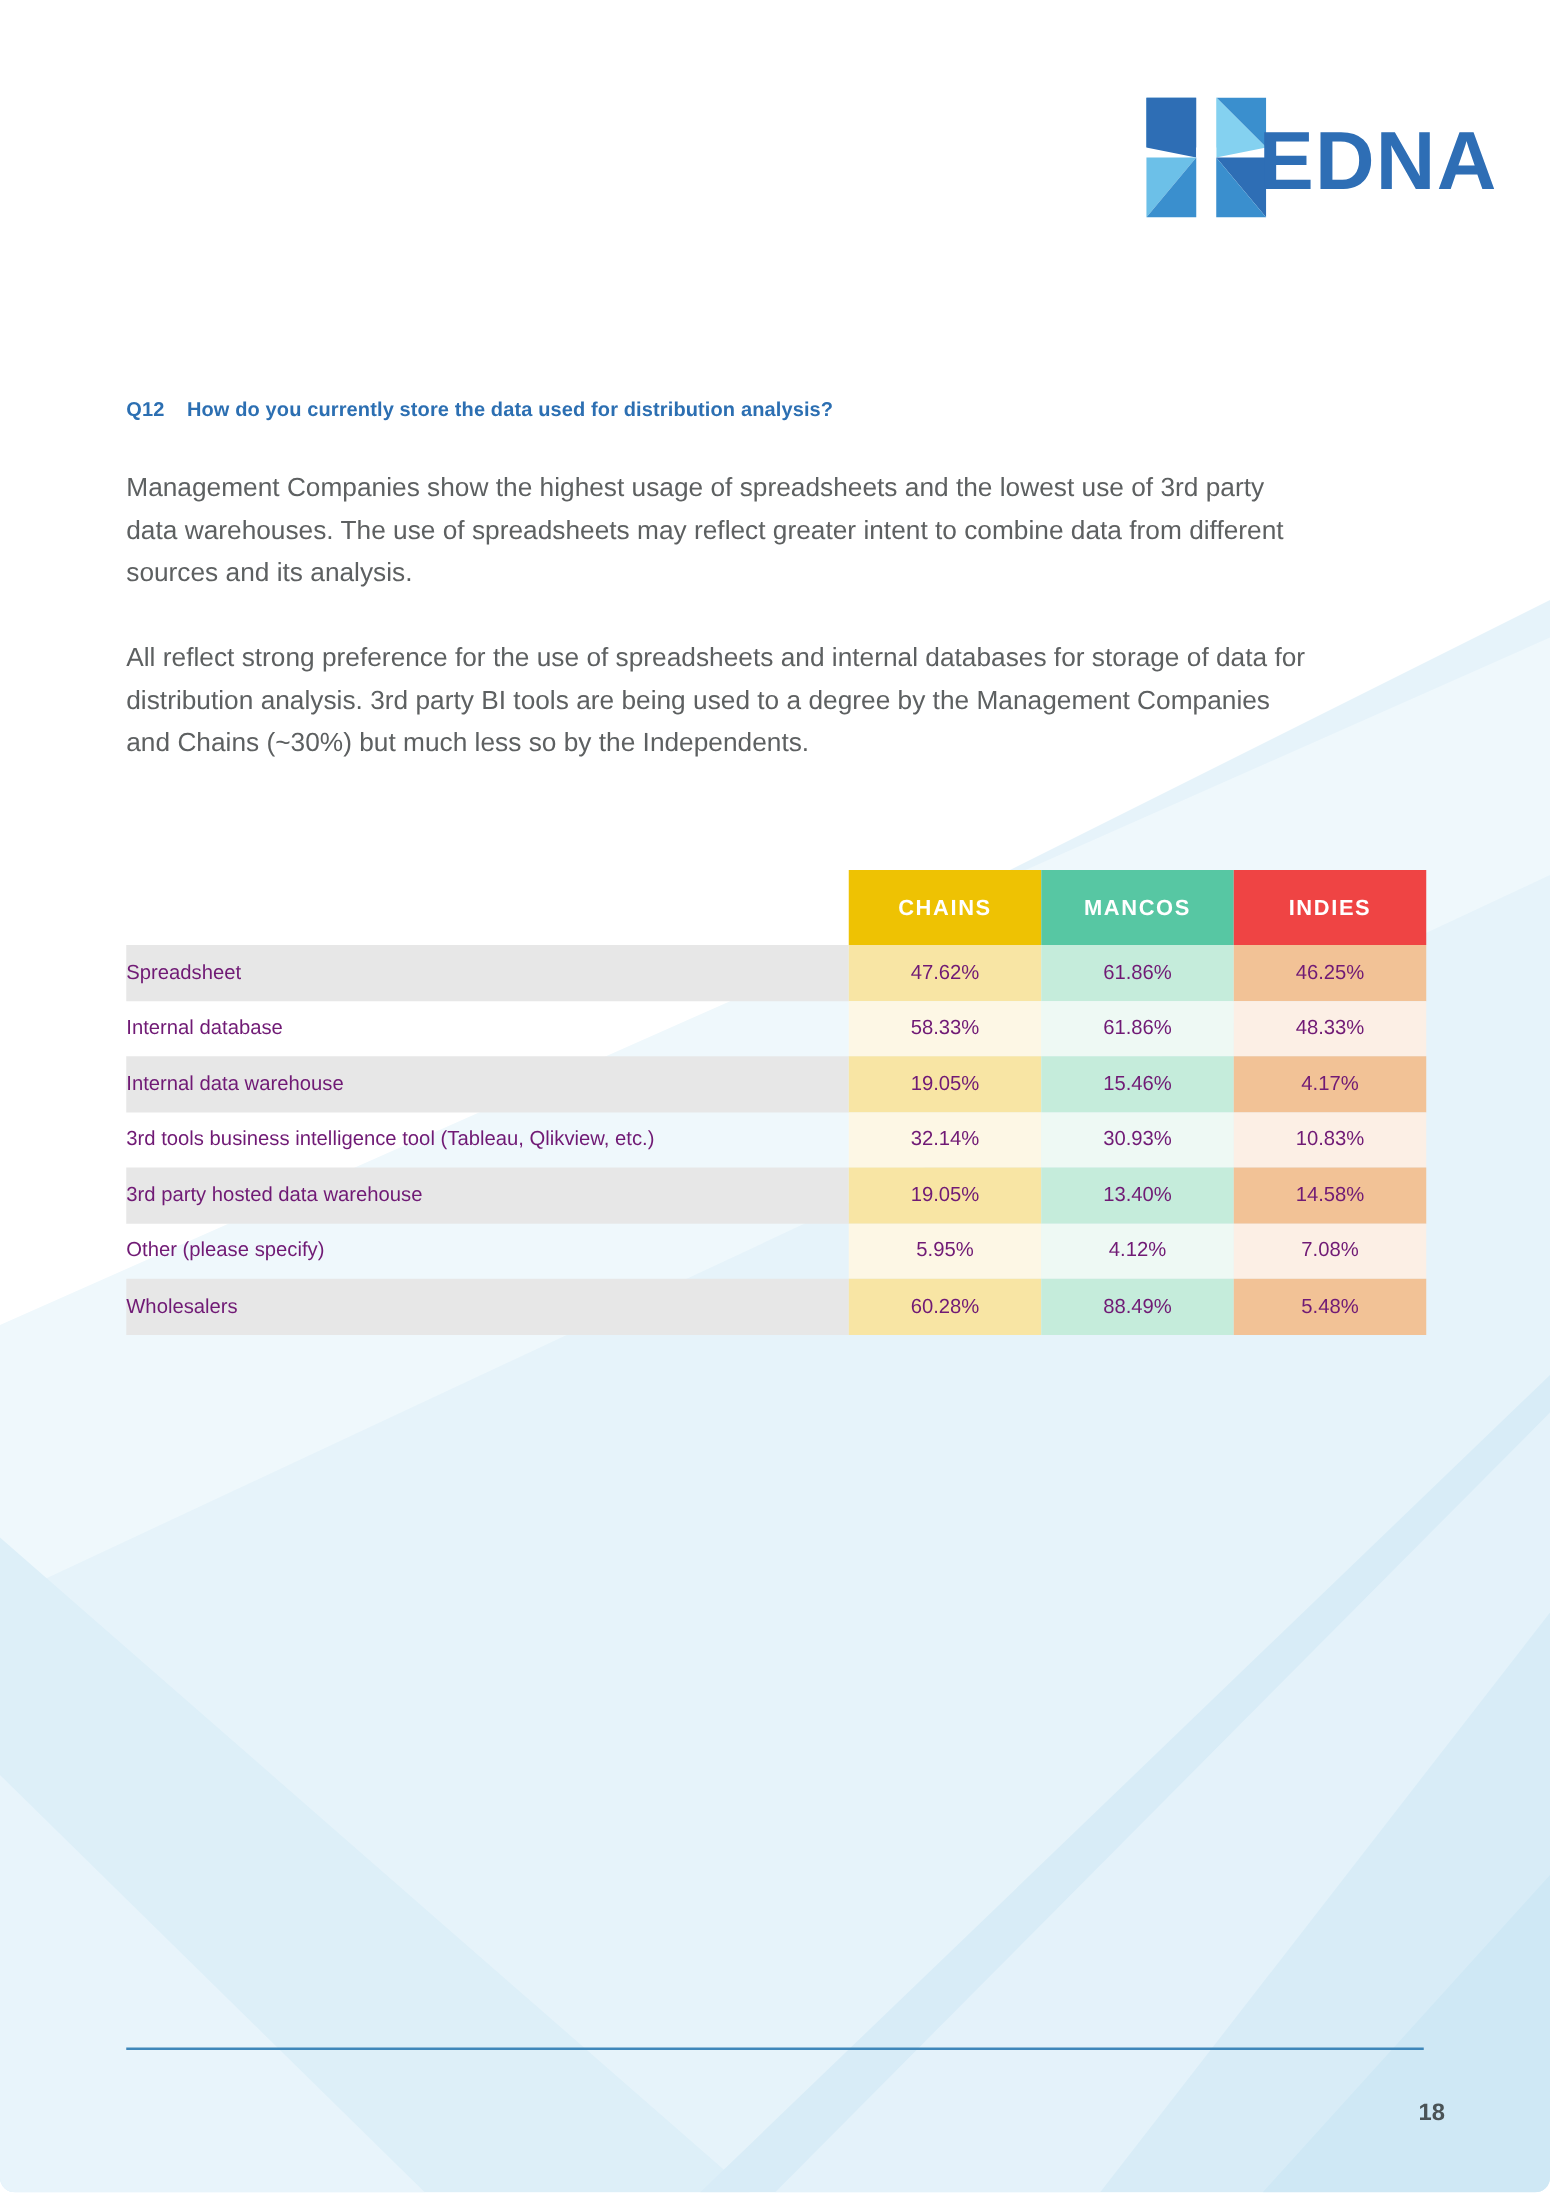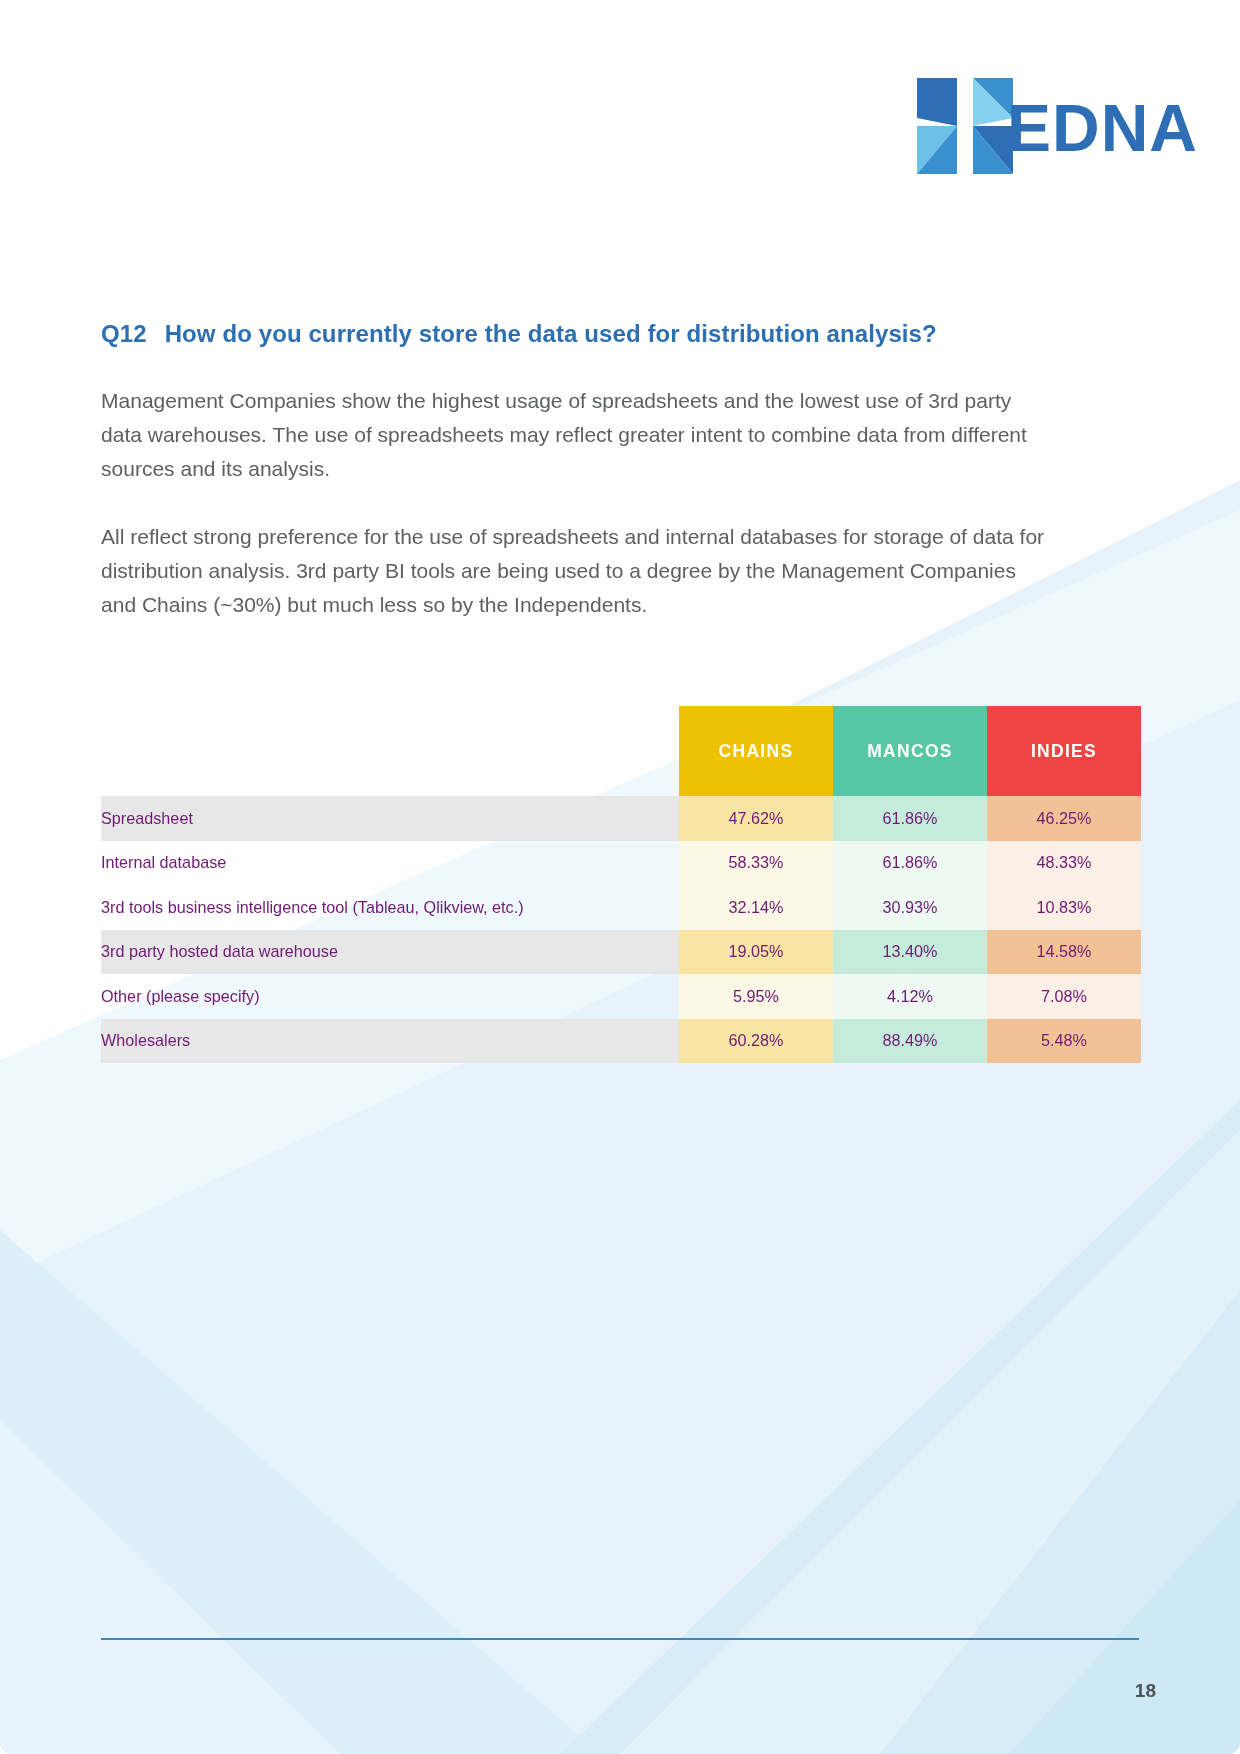--- a/index.html
+++ b/index.html
@@ -64,21 +64,21 @@
     left: 101px;
     top: 0;
     width: 1040px;
     z-index: 5;
   }
 
   .q-heading {
     display: flex;
     align-items: baseline;
     margin-top: 320px;
-    font-size: 24px;
+    font-size: 16px;
     font-weight: bold;
     color: #2c6fb2;
     letter-spacing: 0.1px;
   }
   .q-heading .q-num {
     margin-right: 18px;
   }
 
   .para {
     margin-top: 36px;
@@ -106,21 +106,21 @@
   table.data col.c-val   { width: 154px; }
 
   table.data thead th {
     height: 58px;
     font-size: 17.5px;
     font-weight: bold;
     letter-spacing: 1.3px;
     color: #ffffff;
     text-align: center;
     vertical-align: middle;
-    padding: 16px;
+    padding: 1px;
   }
   table.data thead th.blank {
     background: transparent;
   }
   th.h-chains { background: #eec203; }
   th.h-mancos { background: #57c7a3; }
   th.h-indies { background: #ef4444; }
 
   table.data tbody td {
     height: 44.5px;
@@ -239,20 +239,26 @@
             <td class="val v-chains">47.62%</td>
             <td class="val v-mancos">61.86%</td>
             <td class="val v-indies">46.25%</td>
           </tr>
           <tr class="even">
             <td class="lbl">Internal database</td>
             <td class="val v-chains">58.33%</td>
             <td class="val v-mancos">61.86%</td>
             <td class="val v-indies">48.33%</td>
           </tr>
+          <tr class="odd">
+            <td class="lbl">Internal data warehouse</td>
+            <td class="val v-chains">19.05%</td>
+            <td class="val v-mancos">15.46%</td>
+            <td class="val v-indies">4.17%</td>
+          </tr>
           <tr class="even">
             <td class="lbl">3rd tools business intelligence tool (Tableau, Qlikview, etc.)</td>
             <td class="val v-chains">32.14%</td>
             <td class="val v-mancos">30.93%</td>
             <td class="val v-indies">10.83%</td>
           </tr>
           <tr class="odd">
             <td class="lbl">3rd party hosted data warehouse</td>
             <td class="val v-chains">19.05%</td>
             <td class="val v-mancos">13.40%</td>

